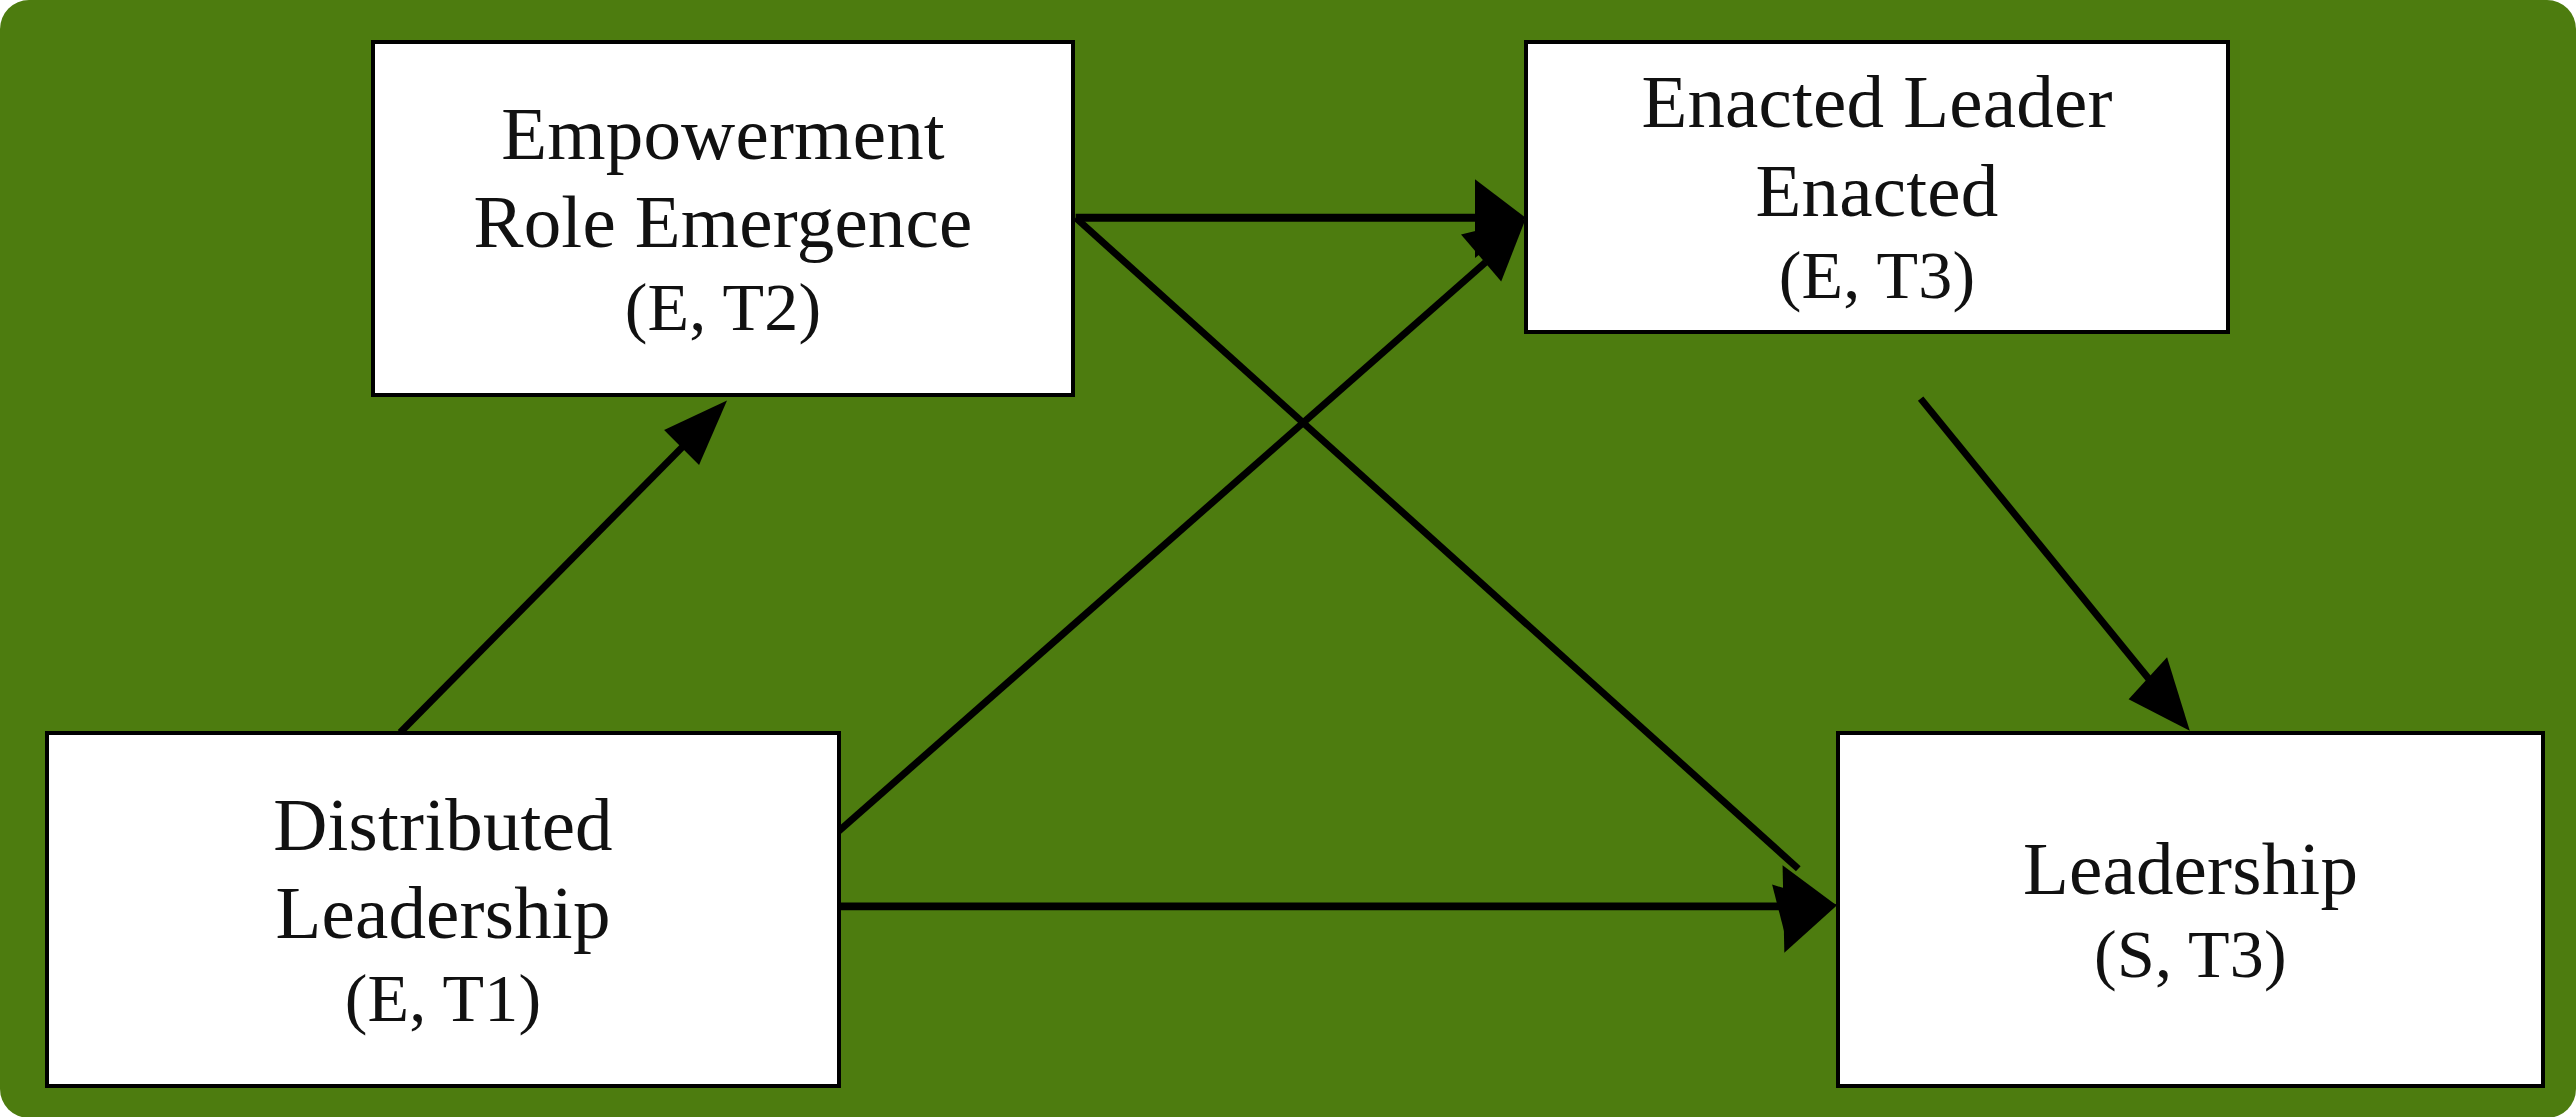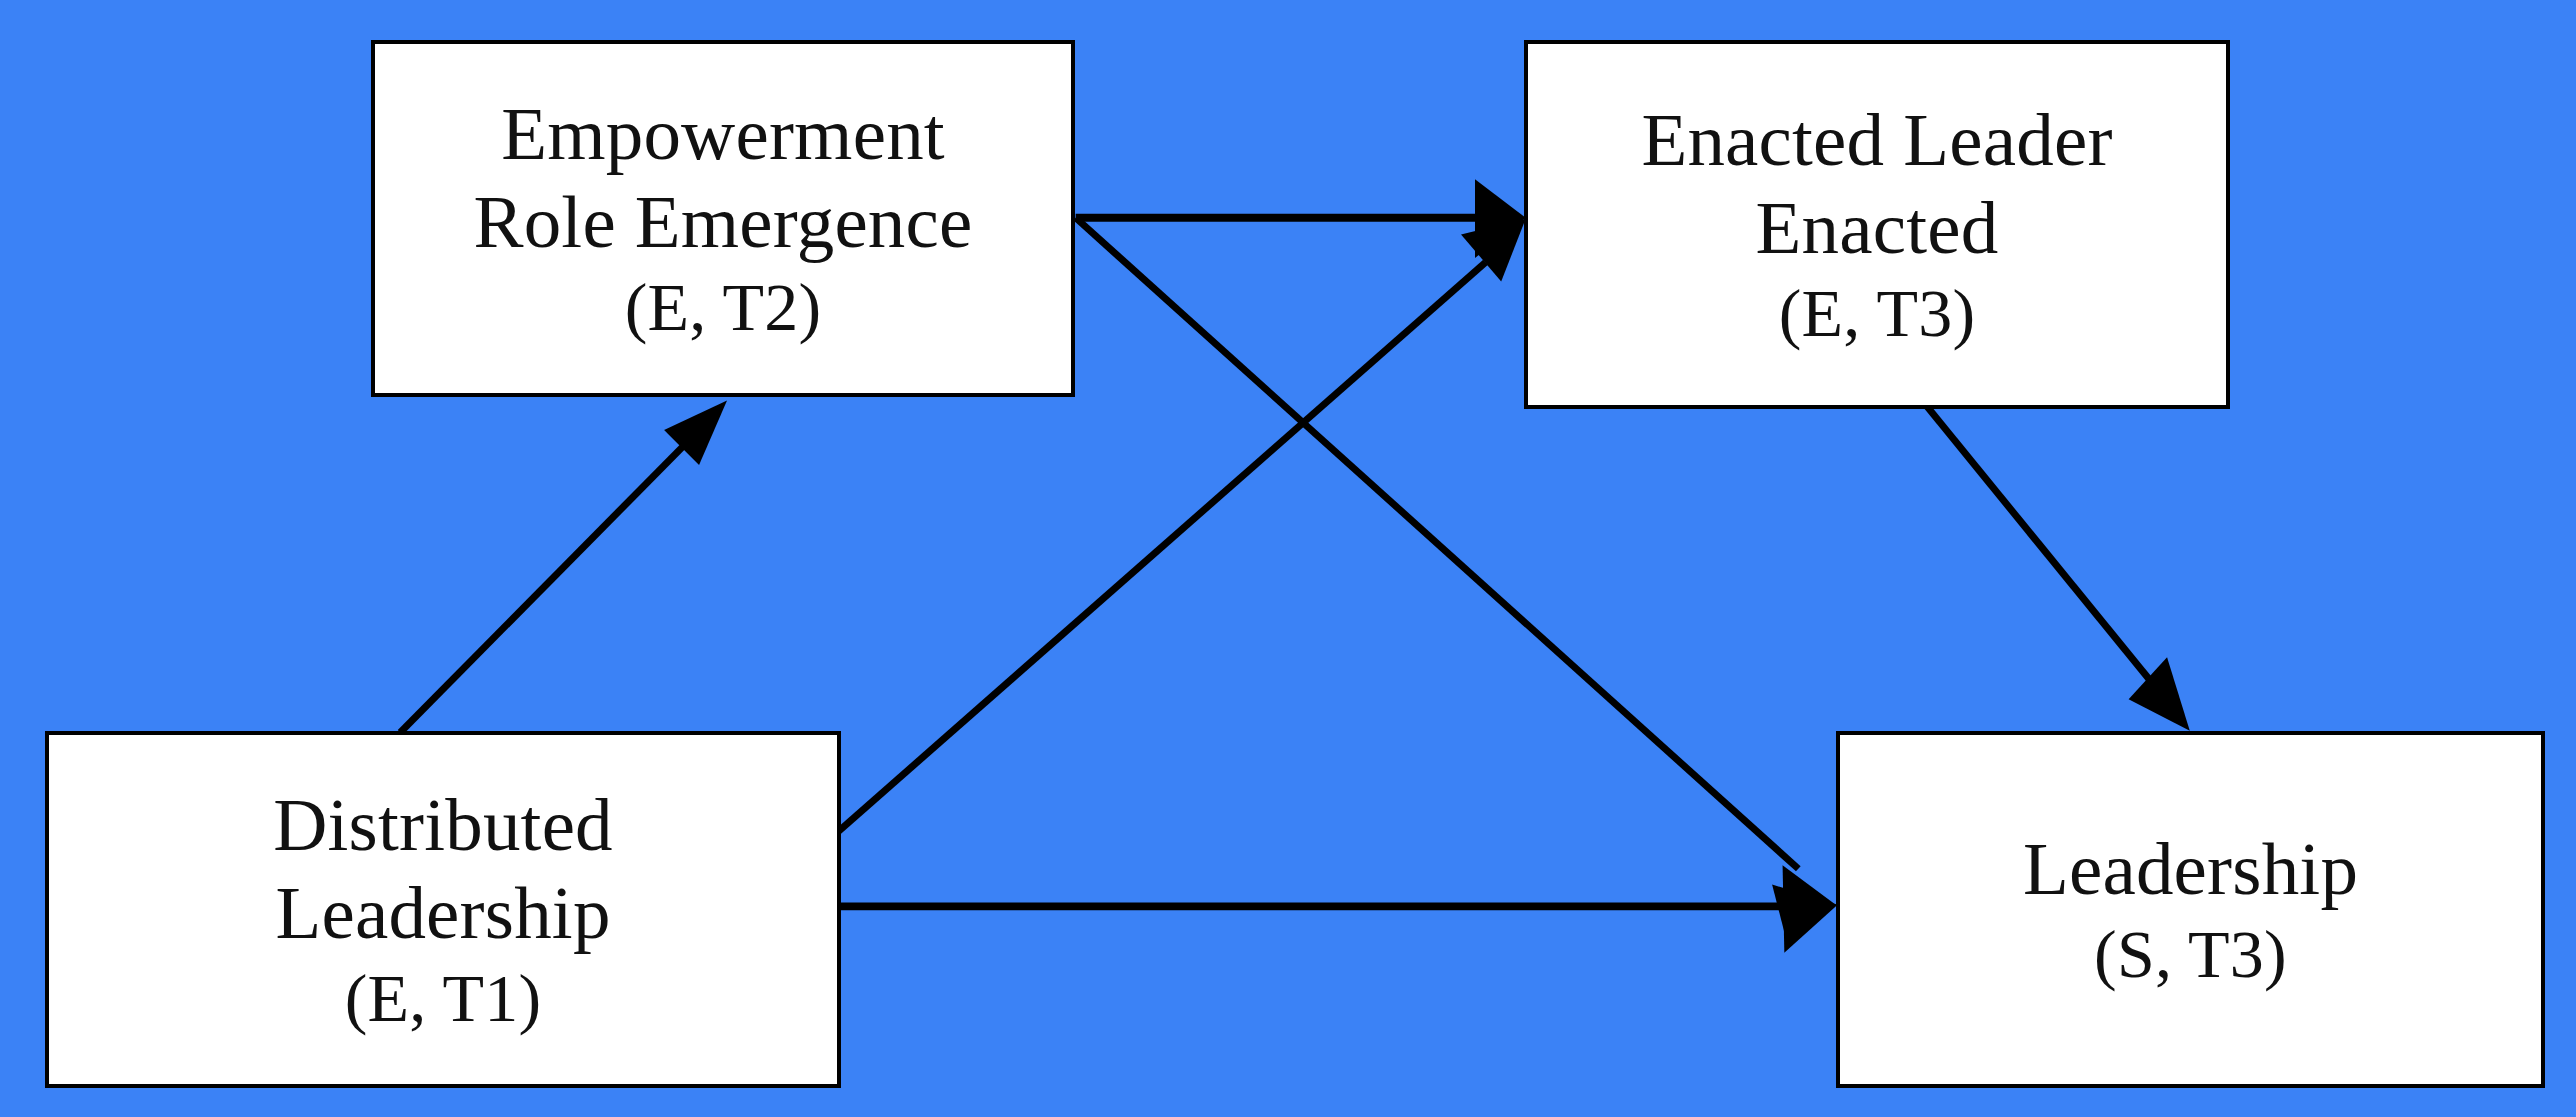--- a/index.html
+++ b/index.html
@@ -5,23 +5,24 @@
 <style>
   html, body {
     margin: 0;
     padding: 0;
     background: #ffffff;
   }
   #diagram-root {
     position: relative;
     width: 2576px;
     height: 1118px;
-    background: #3b82f6;
+    background: #4d7c0f;
     overflow: hidden;
     font-family: "Liberation Serif", "DejaVu Serif", serif;
+    border-radius: 29px;
   }
   .node-box {
     position: absolute;
     box-sizing: border-box;
     border: 4.4px solid #000000;
     background: #ffffff;
     display: flex;
     flex-direction: column;
     align-items: center;
     justify-content: center;
@@ -37,21 +38,21 @@
     letter-spacing: 0.2px;
   }
   .node-line.code {
     font-size: 68px;
   }
   
   #box-empowerment-role-identity {
     left: 371px;  top: 40px;   width: 704px;  height: 357px;
   }
   #box-enacted-leader-identity {
-    left: 1524px; top: 40px;   width: 706px;  height: 369px;
+    left: 1524px; top: 40px;   width: 706px;  height: 294px;
   }
   #box-distributed-leadership {
     left: 45px;   top: 731px;  width: 796px;  height: 357px;
   }
   #box-leadership-emergence {
     left: 1836px; top: 731px;  width: 709px;  height: 357px;
   }
   #edge-layer {
     position: absolute;
     left: 0;

